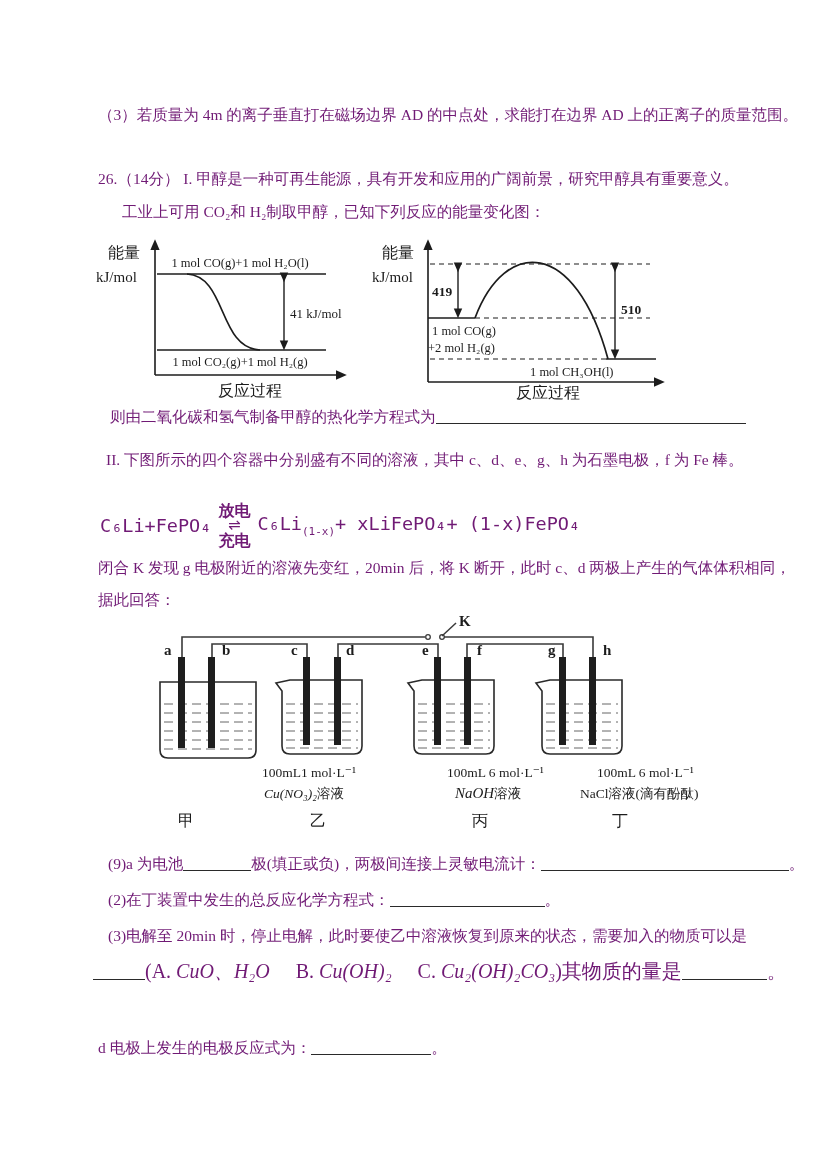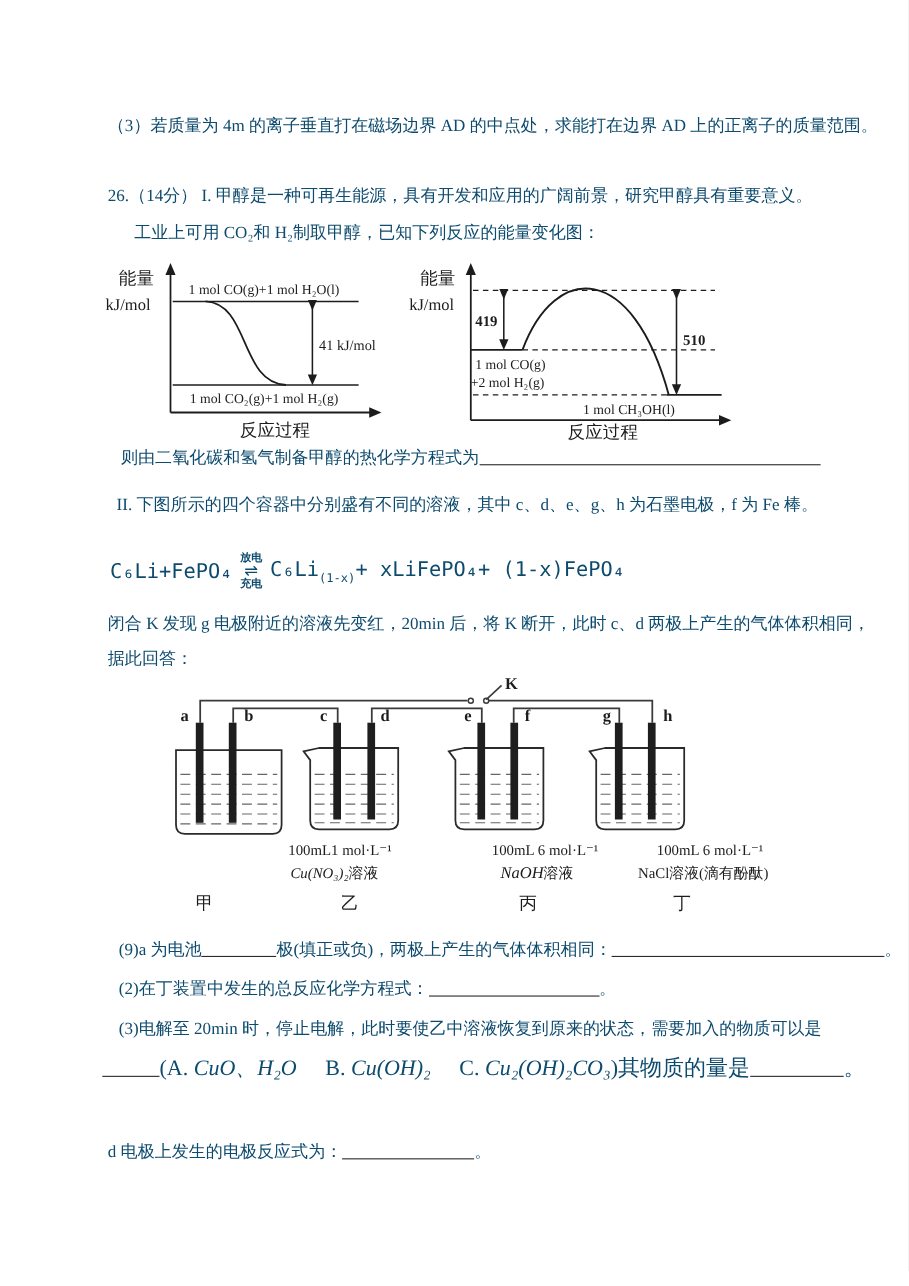--- a/index.html
+++ b/index.html
@@ -1,35 +1,35 @@
 <!DOCTYPE html>
 <html><head>
 <meta charset="utf-8">
 <style>
   html,body{margin:0;padding:0;background:#e8e8e8;}
   .page{
     position:relative;width:826px;height:1169px;background:#ffffff;
-    font-family:"Liberation Serif","DejaVu Serif",serif;color:#0c4a6e;
+    font-family:"Liberation Serif","DejaVu Serif",serif;color:#701a75;
     overflow:hidden;
   }
   .abs{position:absolute;white-space:nowrap;}
   p.line{margin:0;font-size:15.5px;line-height:23px;}
   .blank{display:inline-block;border-bottom:1.2px solid #2a2a2a;height:14px;vertical-align:-2px;}
   .w310{width:310px;} .w68{width:68px;} .w248{width:248px;} .w155{width:155px;}
   .w52{width:52px;} .w85{width:85px;} .w120{width:120px;}
   .diagrams{position:absolute;top:232px;left:92px;display:flex;gap:14px;}
   svg text{font-family:"Liberation Serif","DejaVu Serif",serif;fill:#1c1c1c;}
   .cjk{font-size:16px;}
   .eq{
     position:absolute;top:503px;left:100px;display:flex;align-items:center;
     font-family:"DejaVu Sans Mono","DejaVu Sans",monospace;font-size:18.5px;
   }
   .eq sub{font-size:11px;}
   .eq-stack{display:flex;flex-direction:column;align-items:center;line-height:1;margin:0 7px;}
-  .eq-stack .tiny{font-size:10px;font-weight:bold;font-family:Liberation Serif, serif;}
+  .eq-stack .tiny{font-size:16px;font-weight:bold;font-family:Liberation Serif, serif;}
   .eq-stack .harrow{font-size:15px;line-height:0.9;font-family:"DejaVu Sans",sans-serif;}
   .ital{font-style:italic;font-family:"Liberation Serif","DejaVu Serif",serif;}
   .optgap{margin-left:26px;}
 </style>
 </head>
 <body>
 
 <div class="page">
 
   <p class="line abs" style="top:103px;left:98px;">（3）若质量为 4m 的离子垂直打在磁场边界 AD 的中点处，求能打在边界 AD 上的正离子的质量范围。</p>
@@ -177,21 +177,21 @@
     <text x="305" y="186" font-size="13.5"><tspan font-style="italic" font-size="15">NaOH</tspan><tspan>溶液</tspan></text>
     <text x="430" y="186" font-size="13.5"><tspan>NaCl</tspan><tspan>溶液(滴有酚酞)</tspan></text>
 
     <text x="28" y="214" font-size="16">甲</text>
     <text x="160" y="214" font-size="16">乙</text>
     <text x="322" y="214" font-size="16">丙</text>
     <text x="462" y="214" font-size="16">丁</text>
   </svg>
 
   <p class="line abs" style="top:852px;left:108px;">
-    <span>(9)a 为电池</span><span class="blank w68"></span><span>极(填正或负)，两极上产生的气体体积相同：</span><span class="blank w248"></span><span>。</span>
+    <span>(9)a 为电池</span><span class="blank w68"></span><span>极(填正或负)，两极间连接上灵敏电流计：</span><span class="blank w248"></span><span>。</span>
   </p>
 
   <p class="line abs" style="top:888px;left:108px;">
     <span>(2)在丁装置中发生的总反应化学方程式：</span><span class="blank w155"></span><span>。</span>
   </p>
 
   <p class="line abs" style="top:924px;left:108px;">(3)电解至 20min 时，停止电解，此时要使乙中溶液恢复到原来的状态，需要加入的物质可以是</p>
 
   <p class="line abs" style="top:960px;left:93px;font-size:20px;">
     <span class="blank w52"></span><span>(A. </span><span class="ital">CuO、H₂O</span><span class="optgap">B. </span><span class="ital">Cu(OH)₂</span><span class="optgap">C. </span><span class="ital">Cu₂(OH)₂CO₃</span><span>)其物质的量是</span><span class="blank w85"></span><span>。</span>

